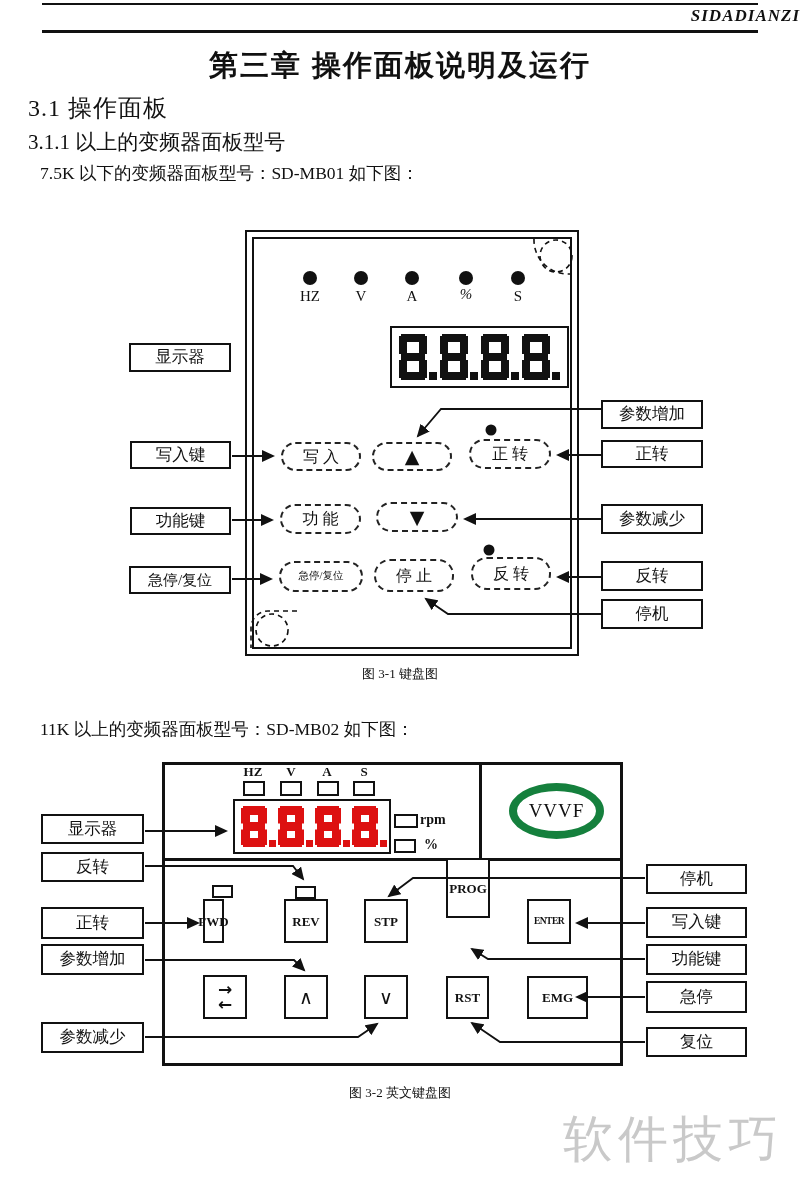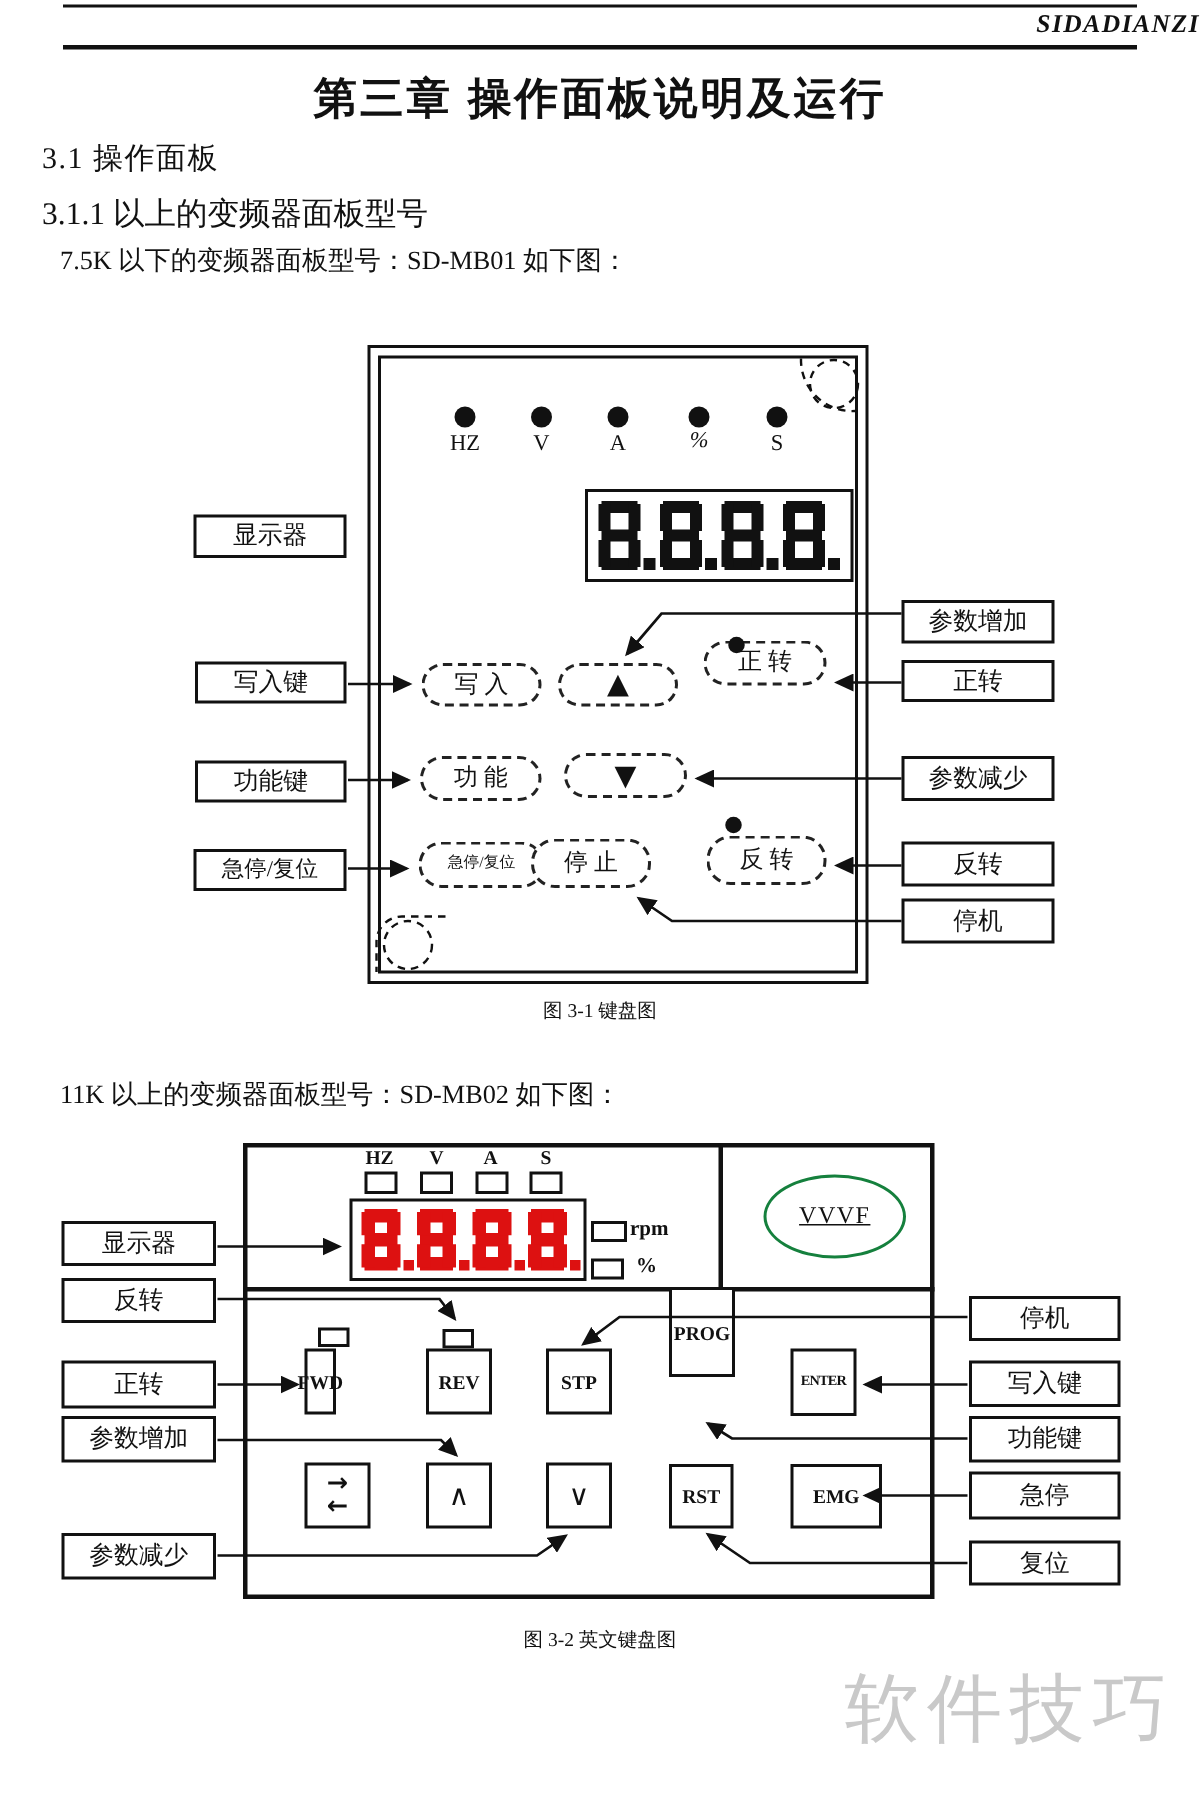--- a/index.html
+++ b/index.html
@@ -11,21 +11,21 @@
   *{box-sizing:border-box;}
   .abs{position:absolute;}
   .ink{background:#111;}
   
   .rule-thin{left:42px;top:3px;width:716px;height:2px;background:#111;}
   .brand{left:0;top:6px;width:800px;text-align:right;font-style:italic;font-weight:bold;
          font-size:17px;letter-spacing:1px;}
   .rule-thick{left:42px;top:30px;width:716px;height:3px;background:#111;}
   .chapter{left:0;top:46px;width:800px;text-align:center;font-size:29px;font-weight:bold;
            font-family:"Liberation Sans","DejaVu Sans",sans-serif;letter-spacing:2px;}
-  .s31{left:28px;top:92px;font-size:20px;letter-spacing:1px;}
+  .s31{left:28px;top:92px;font-size:24px;letter-spacing:1px;}
   .s311{left:28px;top:128px;font-size:21px;}
   .para{left:40px;font-size:17.5px;}
   
   .lbox{border:2px solid #111;text-align:center;font-size:16.5px;
         display:flex;align-items:center;justify-content:center;line-height:1;}
   .lbox.small{font-size:15px;}
   
   .panel1-outer{left:245px;top:230px;width:334px;height:426px;border:2px solid #111;}
   .panel1-inner{left:252px;top:237px;width:320px;height:412px;border:2px solid #111;}
   .ledlab{width:44px;text-align:center;font-size:15px;}
@@ -37,22 +37,22 @@
   .pill.tiny{font-size:10.5px;}
   .caption{width:800px;left:0;text-align:center;font-size:13px;}
   
   .panel2{left:162px;top:762px;width:461px;height:304px;border:3px solid #111;}
   .vdiv{left:479px;top:762px;width:3px;height:100px;}
   .hdiv{left:162px;top:858px;width:461px;height:3px;}
   .ind2{font-size:13px;font-weight:bold;text-align:center;width:36px;}
   .sq{border:2px solid #111;background:#fff;}
   .disp2{left:233px;top:799px;width:158px;height:55px;border:2px solid #111;}
   .unitlab{font-size:14px;font-weight:bold;}
-  .vvvf{left:509px;top:783px;width:95px;height:56px;border:2px solid #15803d;border-radius:50%;
-        display:flex;align-items:center;justify-content:center;font-size:16px;letter-spacing:1px;text-decoration:underline;}
+  .vvvf{left:509px;top:783px;width:95px;height:56px;border:8px solid #15803d;border-radius:50%;
+        display:flex;align-items:center;justify-content:center;font-size:19px;letter-spacing:1px;}
   .key{border:2px solid #111;display:flex;align-items:center;justify-content:center;
        font-size:13px;font-weight:600;line-height:1;background:#fff;}
   .key.narrow{font-size:9.5px;letter-spacing:-0.5px;}
   .key.glyph{font-size:19px;font-weight:400;font-family:"DejaVu Sans",sans-serif;}
   .key.shift{flex-direction:column;font-size:17px;font-weight:bold;
              font-family:"DejaVu Sans",sans-serif;line-height:0.9;}
   .watermark{left:563px;top:1106px;width:250px;font-size:50px;letter-spacing:5px;
              font-family:"Liberation Sans","DejaVu Sans",sans-serif;white-space:nowrap;}
   svg.overlay{position:absolute;left:0;top:0;pointer-events:none;}
 </style>
@@ -85,25 +85,25 @@
 <div class="abs lbox small" style="left:129px;top:566px;width:102px;height:28px">急停/复位</div>
 
 <div class="abs lbox" style="left:601px;top:400px;width:102px;height:29px">参数增加</div>
 <div class="abs lbox" style="left:601px;top:440px;width:102px;height:28px">正转</div>
 <div class="abs lbox" style="left:601px;top:504px;width:102px;height:30px">参数减少</div>
 <div class="abs lbox" style="left:601px;top:561px;width:102px;height:30px">反转</div>
 <div class="abs lbox" style="left:601px;top:599px;width:102px;height:30px">停机</div>
 
 <div class="abs pill" style="left:281px;top:442px;width:80px;height:29px">写 入</div>
 <div class="abs pill tri" style="left:372px;top:442px;width:80px;height:29px">▲</div>
-<div class="abs pill" style="left:469px;top:427px;width:82px;height:30px">正 转</div>
+<div class="abs pill" style="left:469px;top:439px;width:82px;height:30px">正 转</div>
 <div class="abs pill" style="left:280px;top:504px;width:81px;height:30px">功 能</div>
 <div class="abs pill tri" style="left:376px;top:502px;width:82px;height:30px">▼</div>
 <div class="abs pill tiny" style="left:279px;top:561px;width:84px;height:31px">急停/复位</div>
-<div class="abs pill" style="left:354px;top:559px;width:80px;height:33px">停 止</div>
+<div class="abs pill" style="left:374px;top:559px;width:80px;height:33px">停 止</div>
 <div class="abs pill" style="left:471px;top:557px;width:80px;height:33px">反 转</div>
 
 <div class="abs caption" style="top:665px">图 3-1 键盘图</div>
 
 <div class="abs para" style="top:717px">11K 以上的变频器面板型号：SD-MB02 如下图：</div>
 
 <div class="abs panel2"></div>
 <div class="abs vdiv ink"></div>
 <div class="abs hdiv ink"></div>
 

